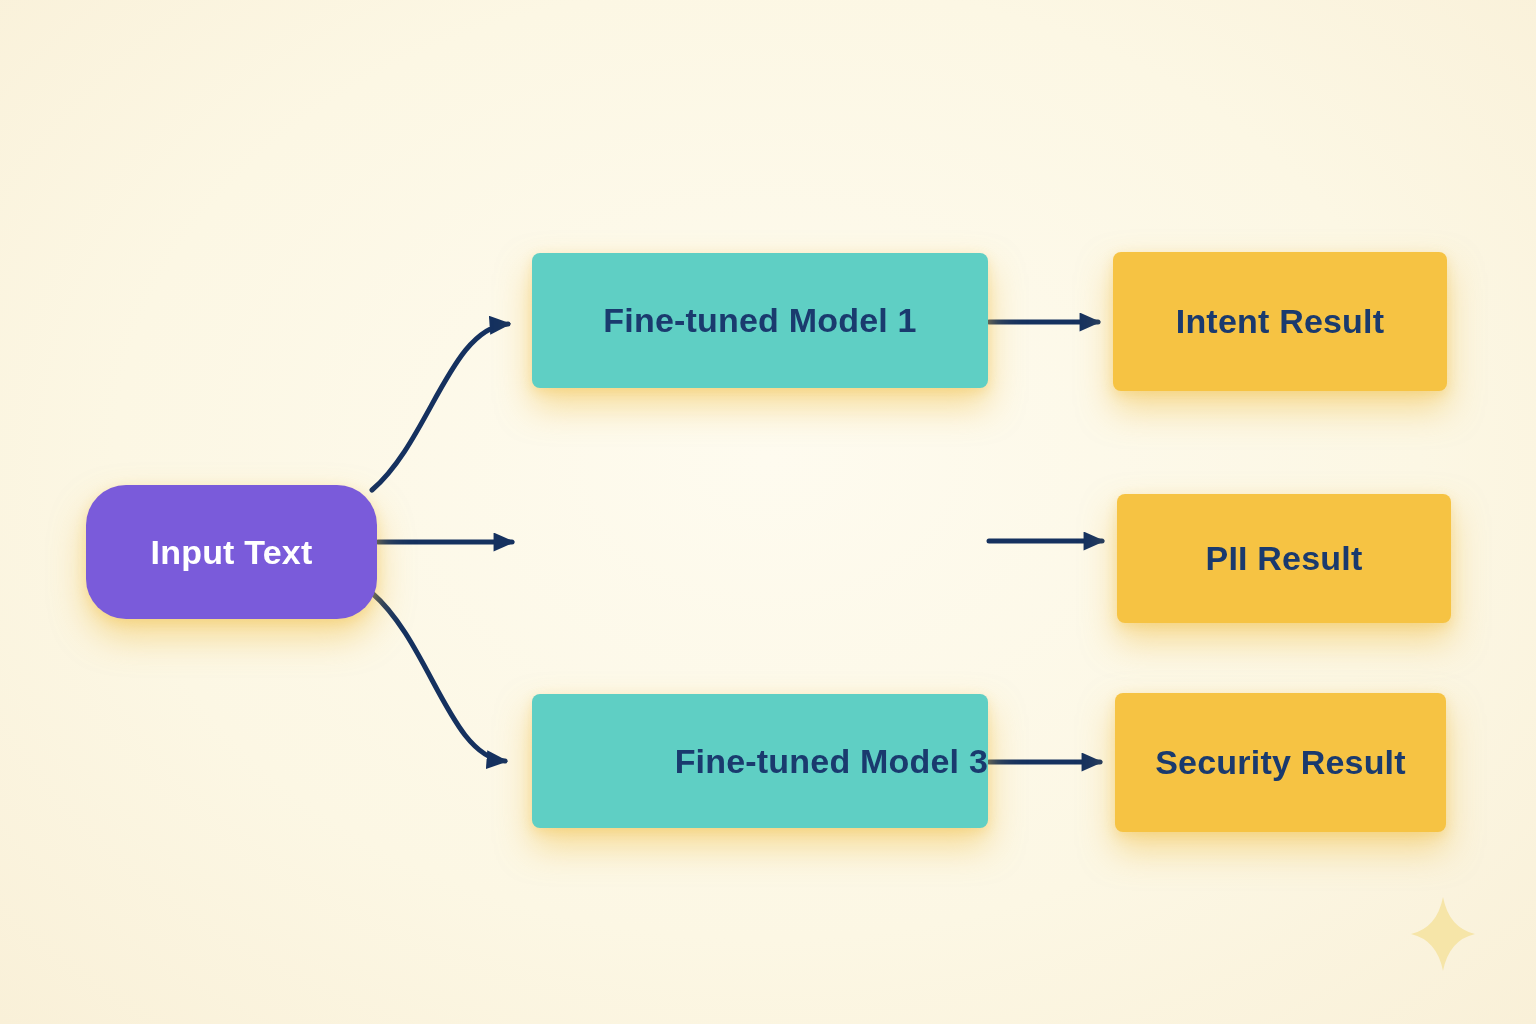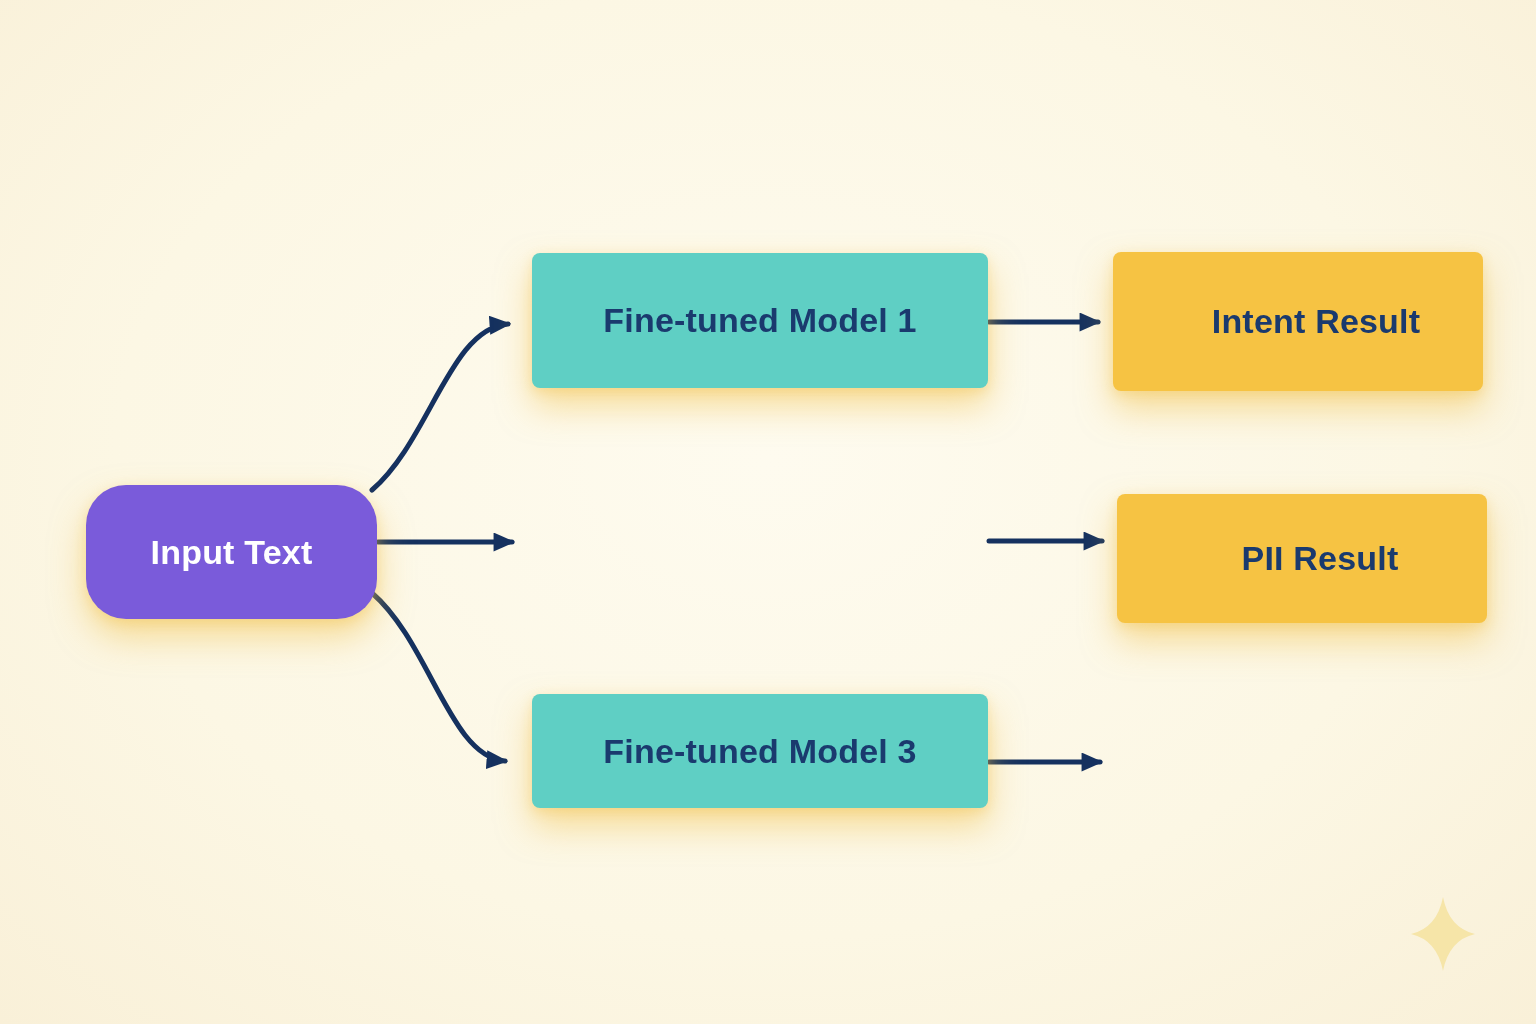--- a/index.html
+++ b/index.html
@@ -42,25 +42,24 @@
     margin-top: 12px;
   }
   .node-model {
     left: 532px;
     width: 456px;
     background: #5FCFC4;
     color: #1A3A6E;
   }
   .node-model-1 { top: 253px; height: 135px; }
   .node-model-2 { top: 477px; height: 131px; }
-  .node-model-3 { top: 694px; height: 114px; }
+  .node-model-3 { top: 694px; height: 134px; justify-content: flex-end; }
   .node-result {
     background: #F6C343;
     color: #1A3A6E;
-    padding-left: 36px;
   }
   .node-result-1 { left: 1113px; top: 252px; width: 334px; height: 139px; }
   .node-result-2 { left: 1117px; top: 477px; width: 334px; height: 129px; margin-top: 17px; }
   .node-result-3 { left: 1115px; top: 693px; width: 331px; height: 139px; }
   .sparkle-svg {
     position: absolute;
     left: 0; top: 0;
     width: 1536px;
     height: 1024px;
     pointer-events: none;
@@ -97,18 +96,21 @@
   <div class="node node-model node-model-3">
     <span>Fine-tuned Model 3</span>
   </div>
 
   <div class="node node-result node-result-1">
     <span>Intent Result</span>
   </div>
   <div class="node node-result node-result-2">
     <span>PII Result</span>
   </div>
+  <div class="node node-result node-result-3">
+    <span>Security Result</span>
+  </div>
 
   <svg class="sparkle-svg" viewBox="0 0 1536 1024" xmlns="http://www.w3.org/2000/svg">
     <path d="M 1443 897 Q 1449 928 1475 934 Q 1449 940 1443 971 Q 1437 940 1411 934 Q 1437 928 1443 897 Z" fill="#F6E5A8"></path>
   </svg>
 
 </div>
 
 </body></html>

